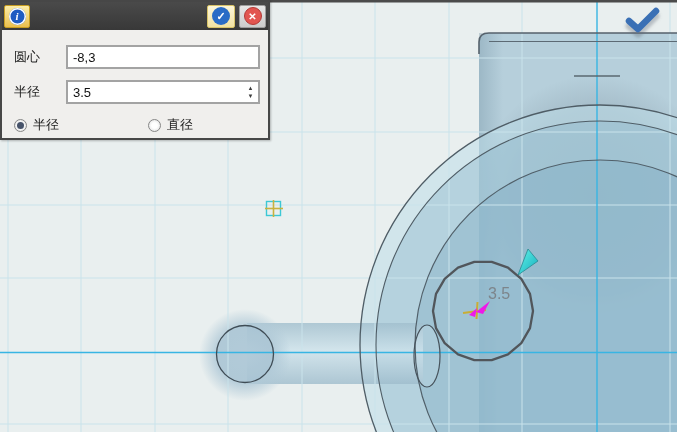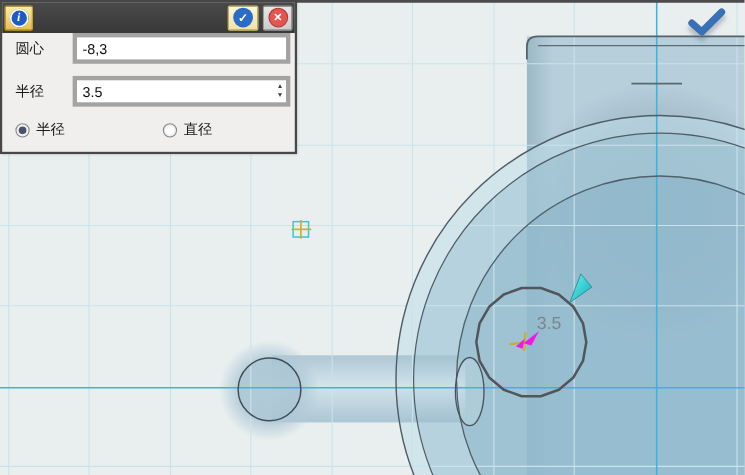--- a/index.html
+++ b/index.html
@@ -22,25 +22,25 @@
   .btn-accept{width:28px;background:linear-gradient(#fdf7da,#f2e2a2);border:1px solid #d8c368;margin-right:4px;}
   .btn-close{width:27px;background:linear-gradient(#e7e7e7,#cccccc);border:1px solid #9d9d9d;}
   .circ{border-radius:50%;display:flex;align-items:center;justify-content:center;
         color:#fff;font-weight:bold;}
   .circ-info{width:17px;height:17px;background:#1f5cc2;box-shadow:inset 0 0 0 1.5px #fff;
              font:italic bold 11px "Liberation Serif",serif;}
   .circ-accept{width:18px;height:18px;background:#2a6cc6;font-size:11px;}
   .circ-close{width:18px;height:18px;background:#e25550;border:1px solid #b23b38;
               box-sizing:border-box;font-size:10px;}
   .body-row{display:flex;align-items:center;margin:0 0 0 12px;}
-  .row1{}
+  .row1{margin-top:15px;}
   .row2{margin-top:11px;}
   .f-label{width:52px;font-size:13px;color:#1b1b1b;}
   .f-wrap{position:relative;}
-  .f-input{width:180px;height:20px;border:4px solid #a3a3a3;background:#fff;
+  .f-input{width:180px;height:20px;border:2px solid #a3a3a3;background:#fff;
            font:13px "Liberation Sans",sans-serif;color:#111;padding:0 5px;outline:none;}
   .spinner{position:absolute;right:2px;top:1px;bottom:1px;width:15px;display:flex;
            flex-direction:column;align-items:center;justify-content:center;gap:2px;}
   .spin-up,.spin-down{font-size:6px;line-height:6px;color:#3c3c3c;cursor:default;}
   .row3{margin-top:12px;display:flex;align-items:center;}
   .radio-group{display:flex;align-items:center;}
   .rg2{margin-left:89px;font-family:Liberation Serif, serif;}
   .radio{width:13px;height:13px;border-radius:50%;border:1px solid #878787;
          background:radial-gradient(#ffffff 35%,#d9d9d9);box-sizing:border-box;
          display:flex;align-items:center;justify-content:center;}

